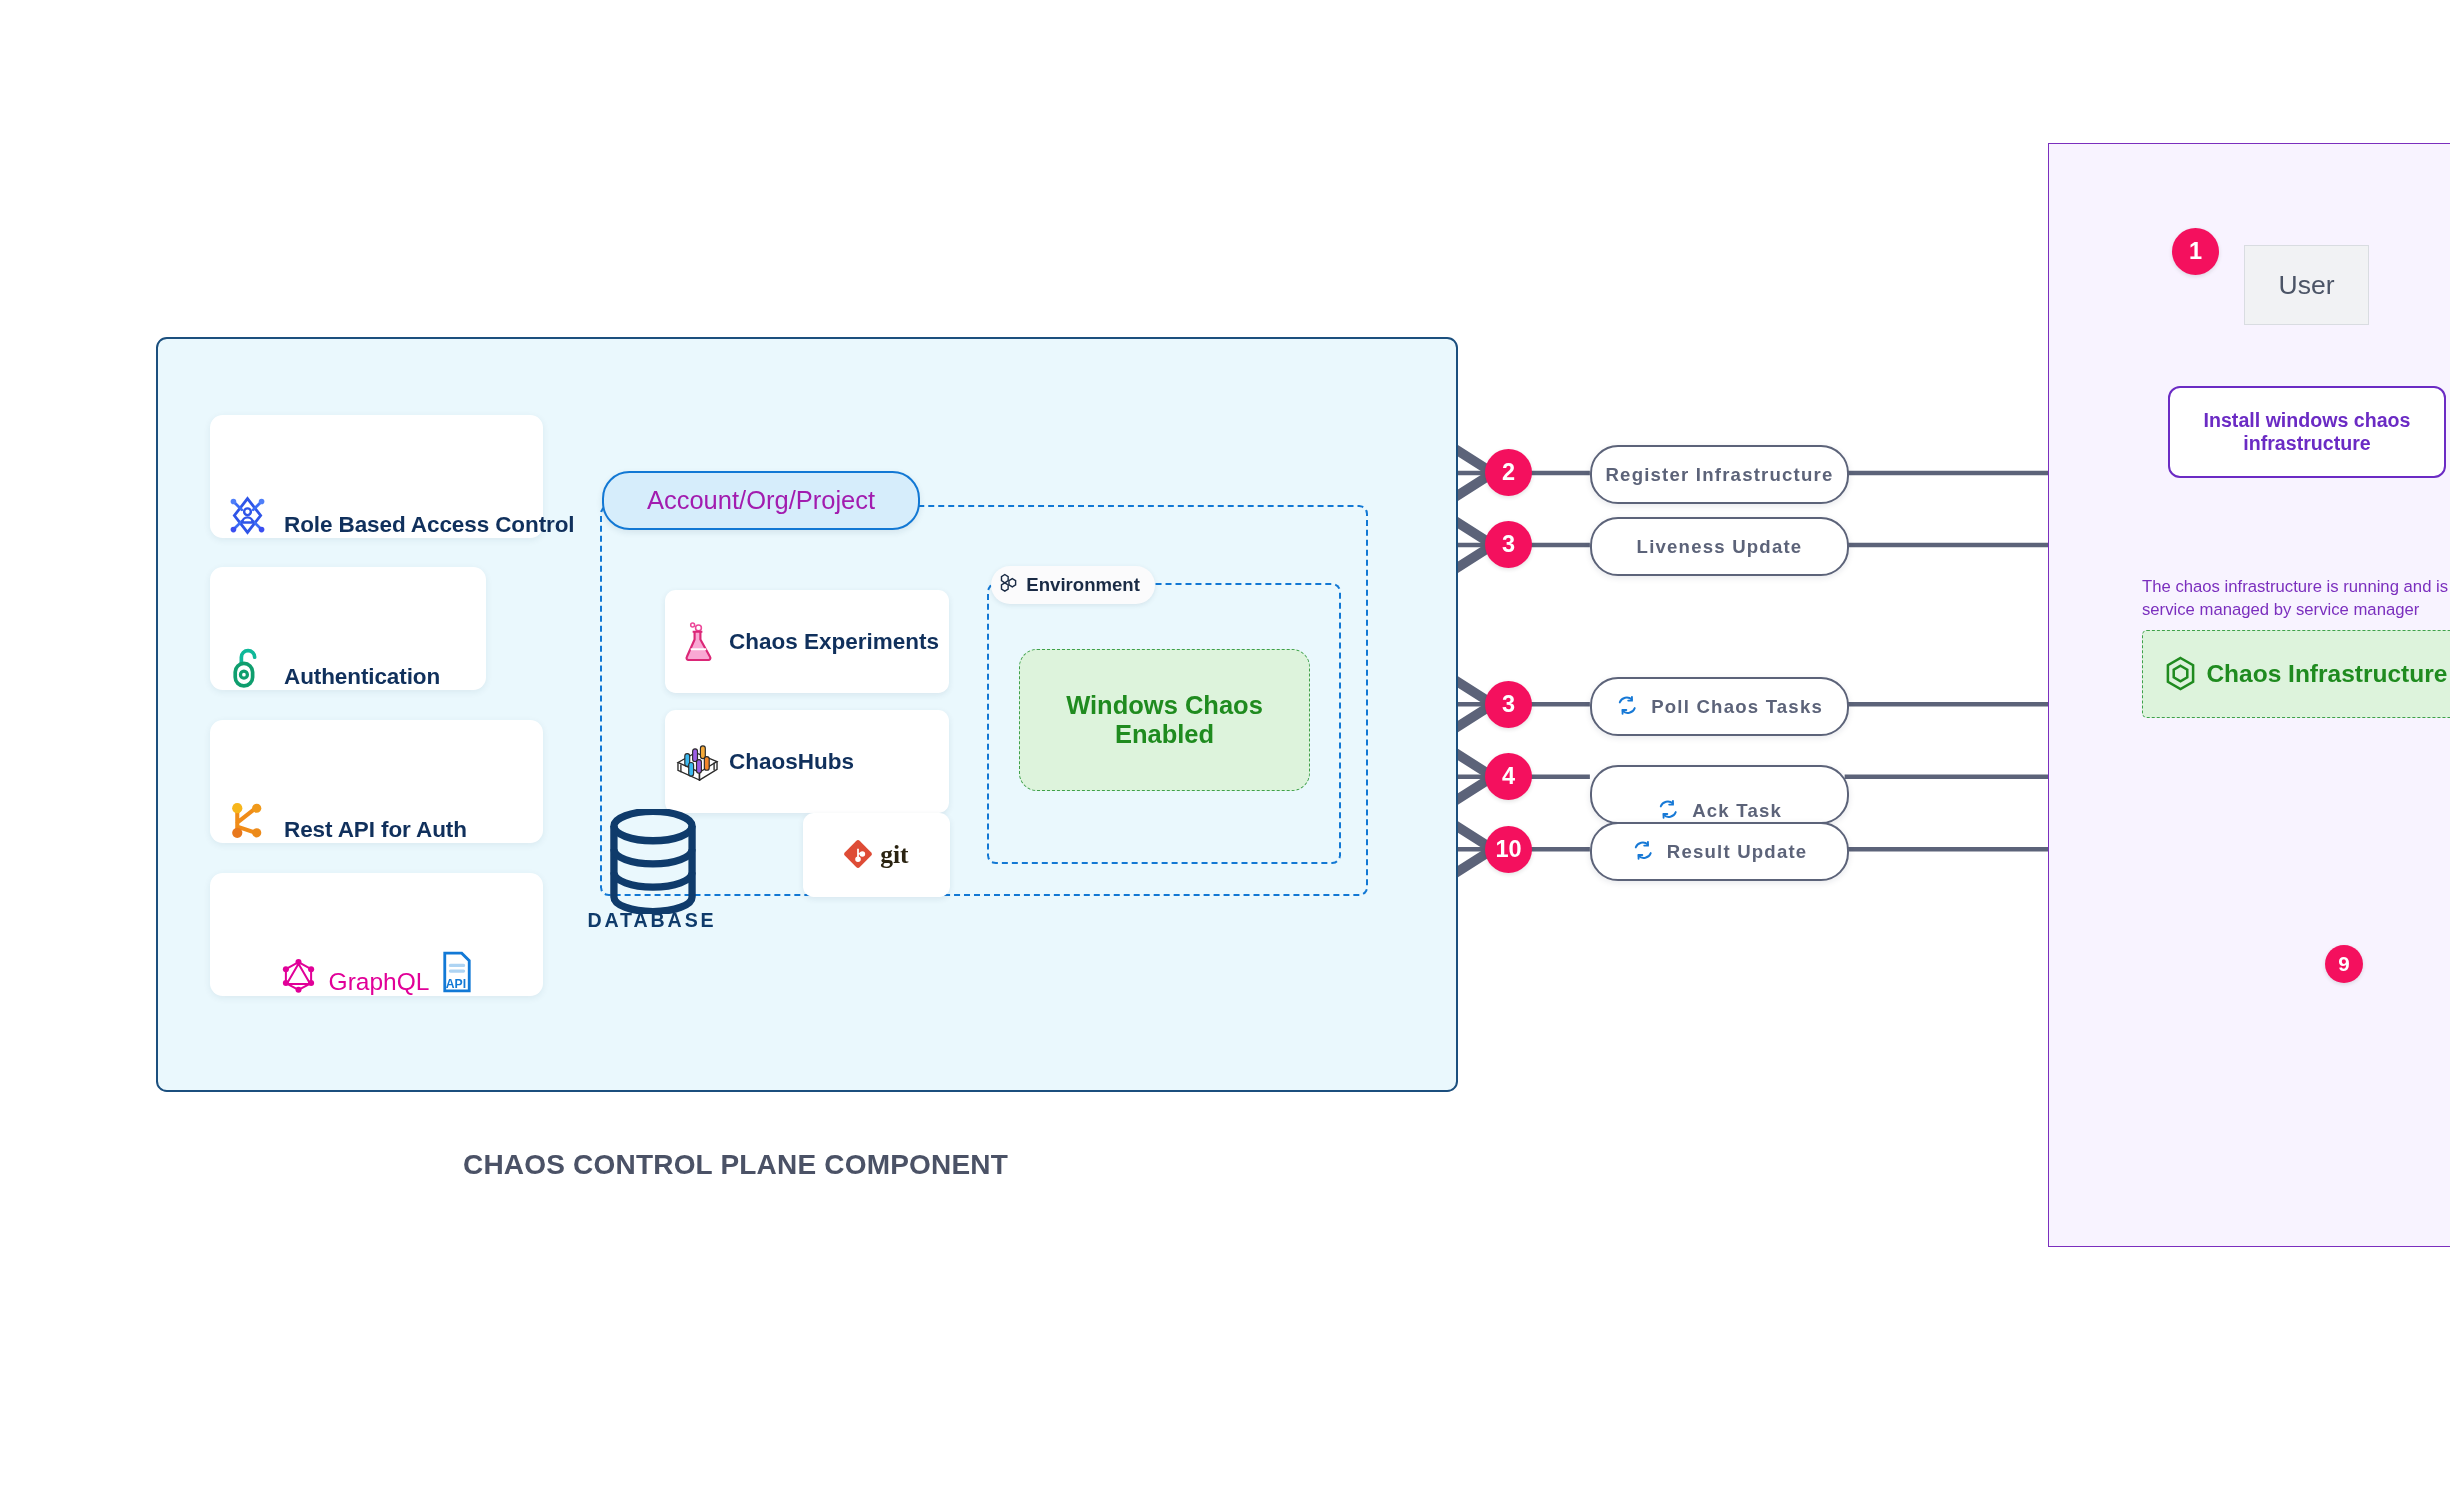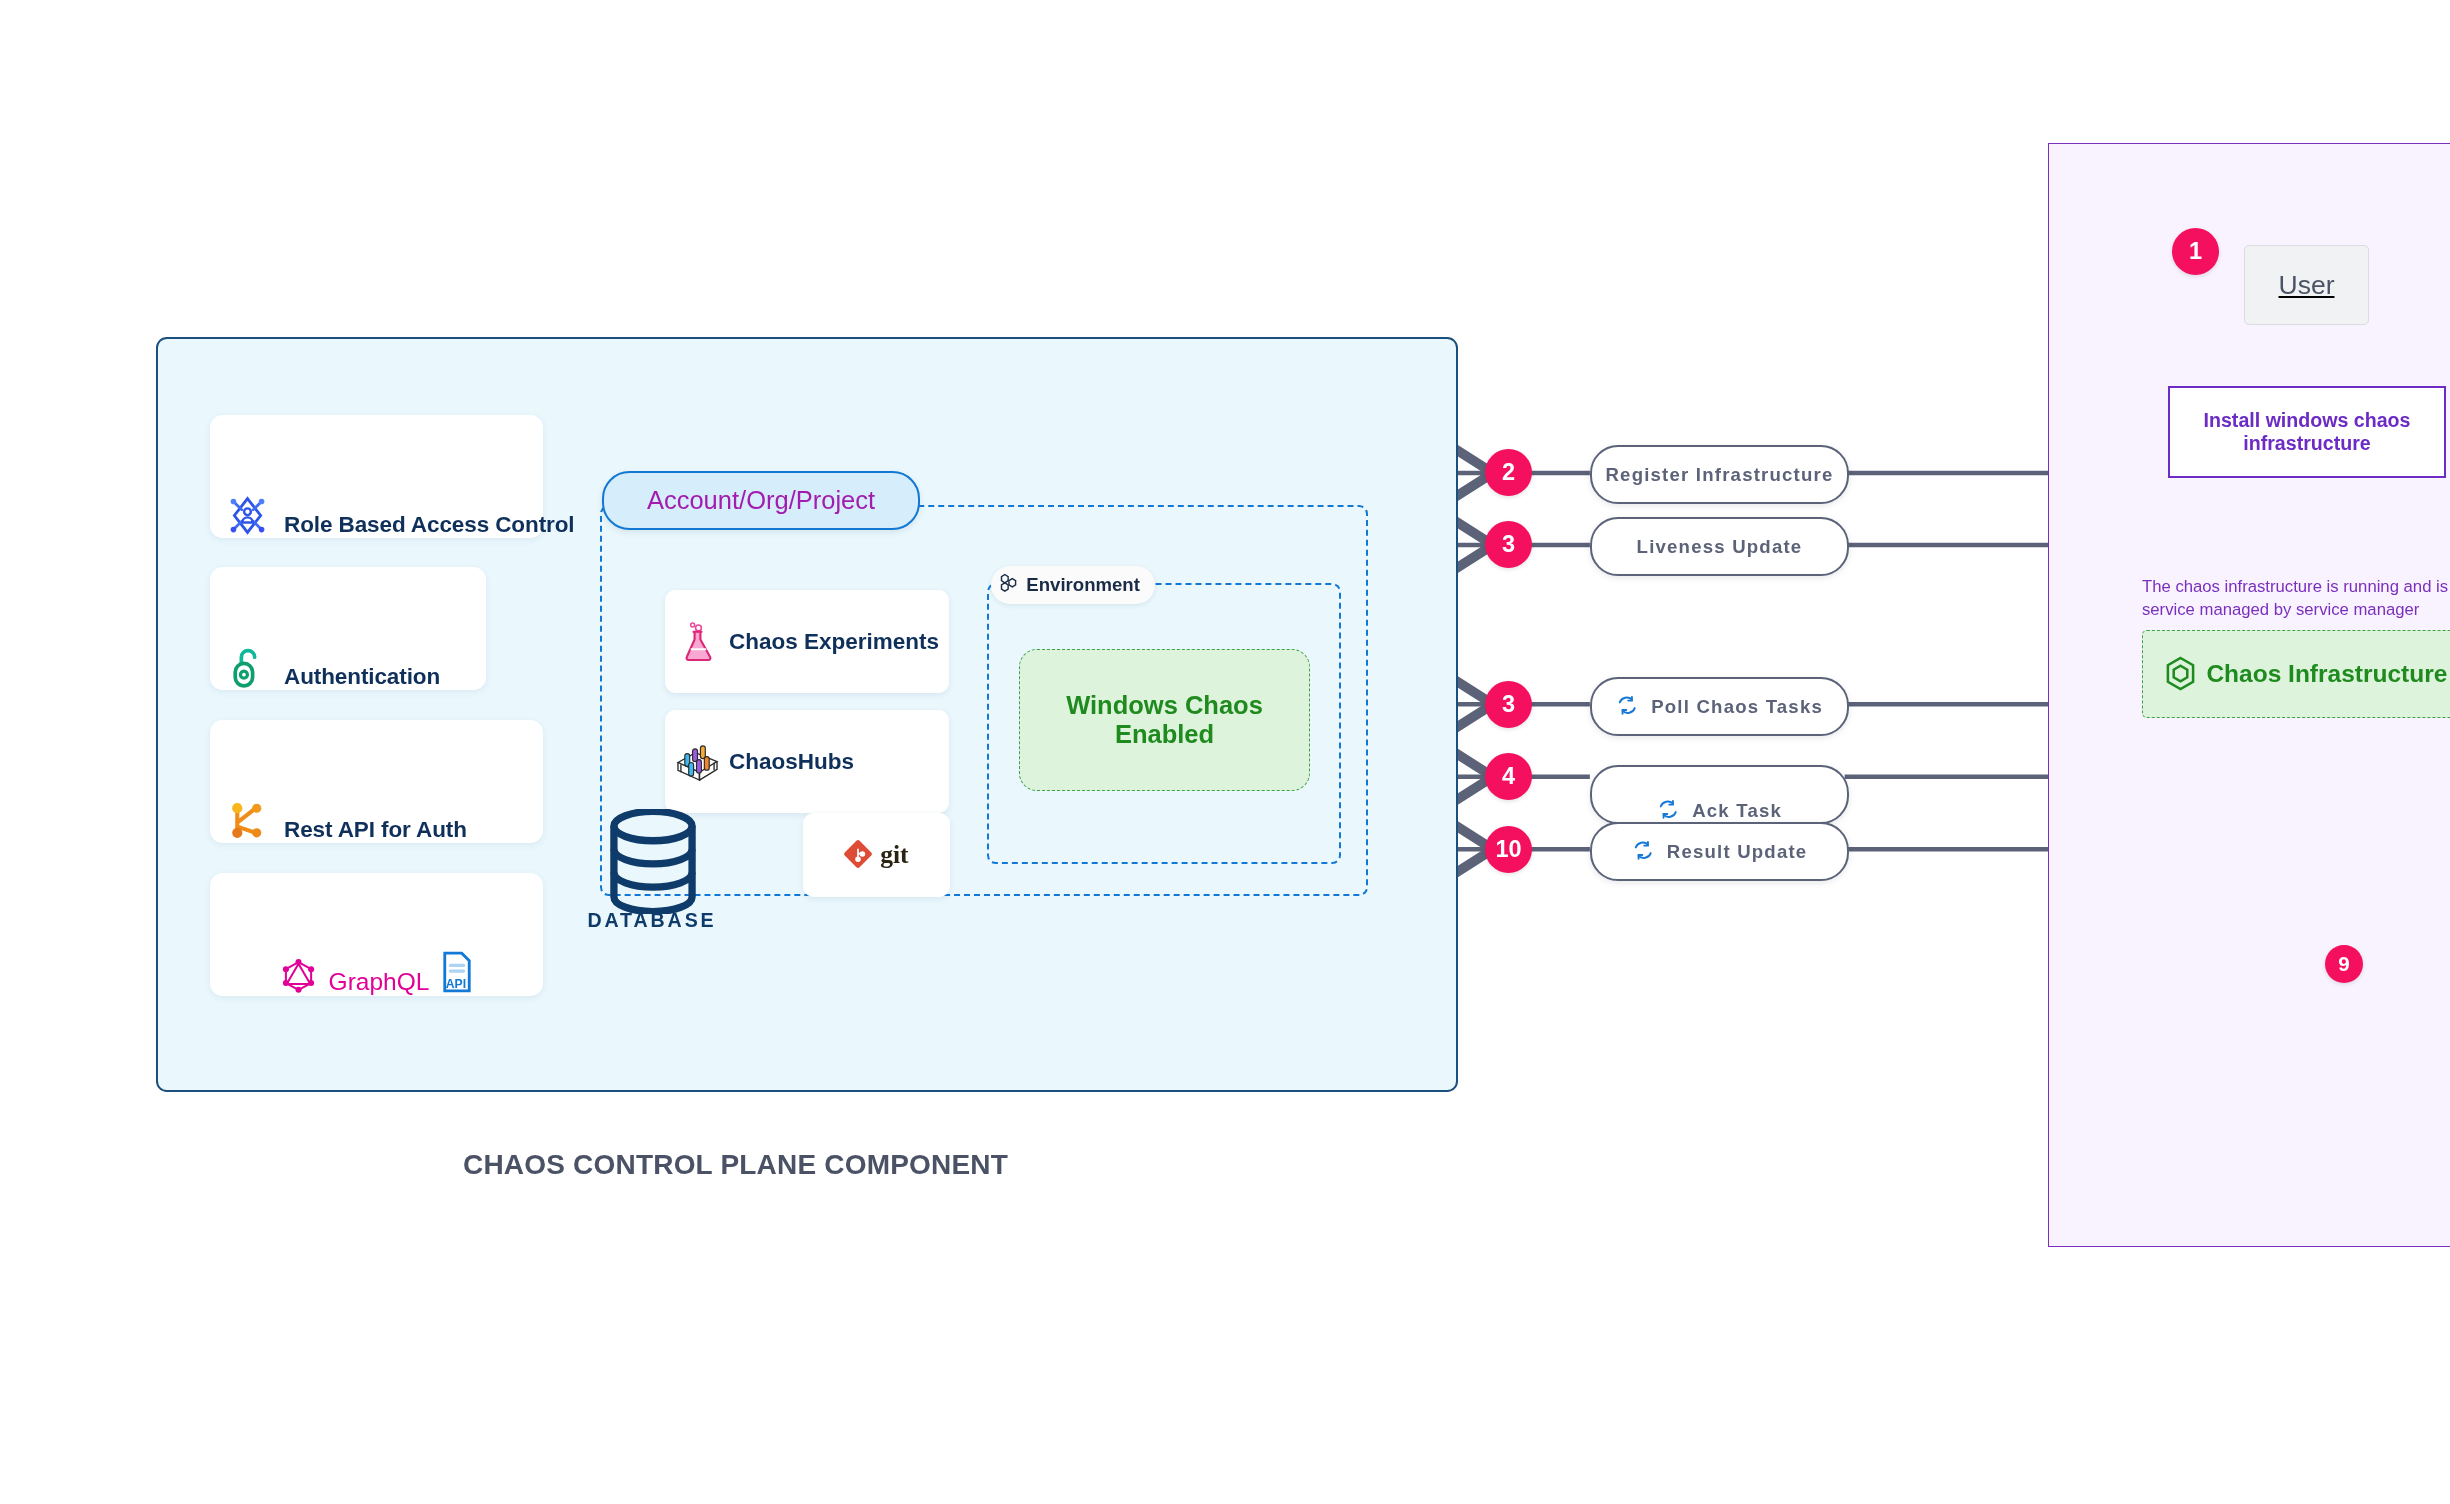--- a/index.html
+++ b/index.html
@@ -71,35 +71,35 @@
   #db-label{left:549px;top:909px;width:206px;text-align:center;
     font-size:19.6px;font-weight:700;letter-spacing:2.9px;color:#0f3b6b;
     font-family:"Liberation Sans Narrow","Liberation Sans",sans-serif;}
 
   
   #exec-plane{
     left:2048px;top:143px;width:1593px;height:1102px;
     background:#f8f3ff;border:1px solid #7b2fbe;
   }
   .purple-box{
-    position:absolute;background:#fff;border:2.9px solid #6b2bc4;border-radius:0;
+    position:absolute;background:#fff;border:2.9px solid #6b2bc4;border-radius:12px;
     display:flex;align-items:center;justify-content:center;text-align:center;
   }
   .purple-box span{
     color:#6b2bc4;font-weight:700;line-height:1.2;
     font-family:"Liberation Sans Narrow","Liberation Sans",sans-serif;
   }
   .note{
     position:absolute;color:#7b2fbe;line-height:1.35;
     font-family:"Liberation Sans Narrow","Liberation Sans",sans-serif;
   }
   #user-box{
     left:2244px;top:245px;width:123px;height:78px;
-    background:#f1f2f4;border:1.5px solid #d9dce1;border-radius:5px;
-    display:flex;align-items:center;justify-content:center;text-decoration:underline;
+    background:#f1f2f4;border:1.5px solid #d9dce1;border-radius:0;
+    display:flex;align-items:center;justify-content:center;
   }
   #user-box span{font-size:26.5px;color:#4b5466;font-family:"Liberation Sans Narrow","Liberation Sans",sans-serif;}
 
   #install-box{left:2168px;top:386px;width:274px;height:88px;}
   #install-box span{font-size:19.6px;}
 
   #chaos-infra{
     left:2142px;top:630px;width:326px;height:86px;
     background:#ddf3dc;border:1.5px dashed #3fa14b;border-radius:4.9px;
     display:flex;align-items:center;justify-content:center;gap:10.8px;

